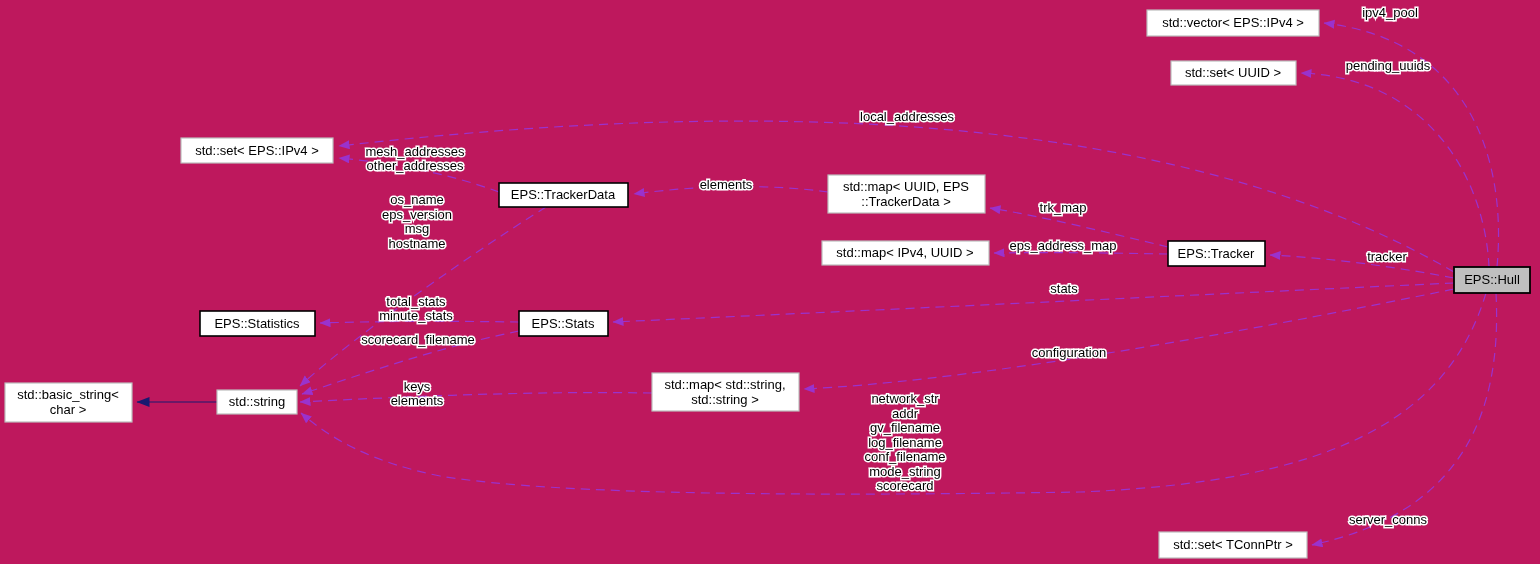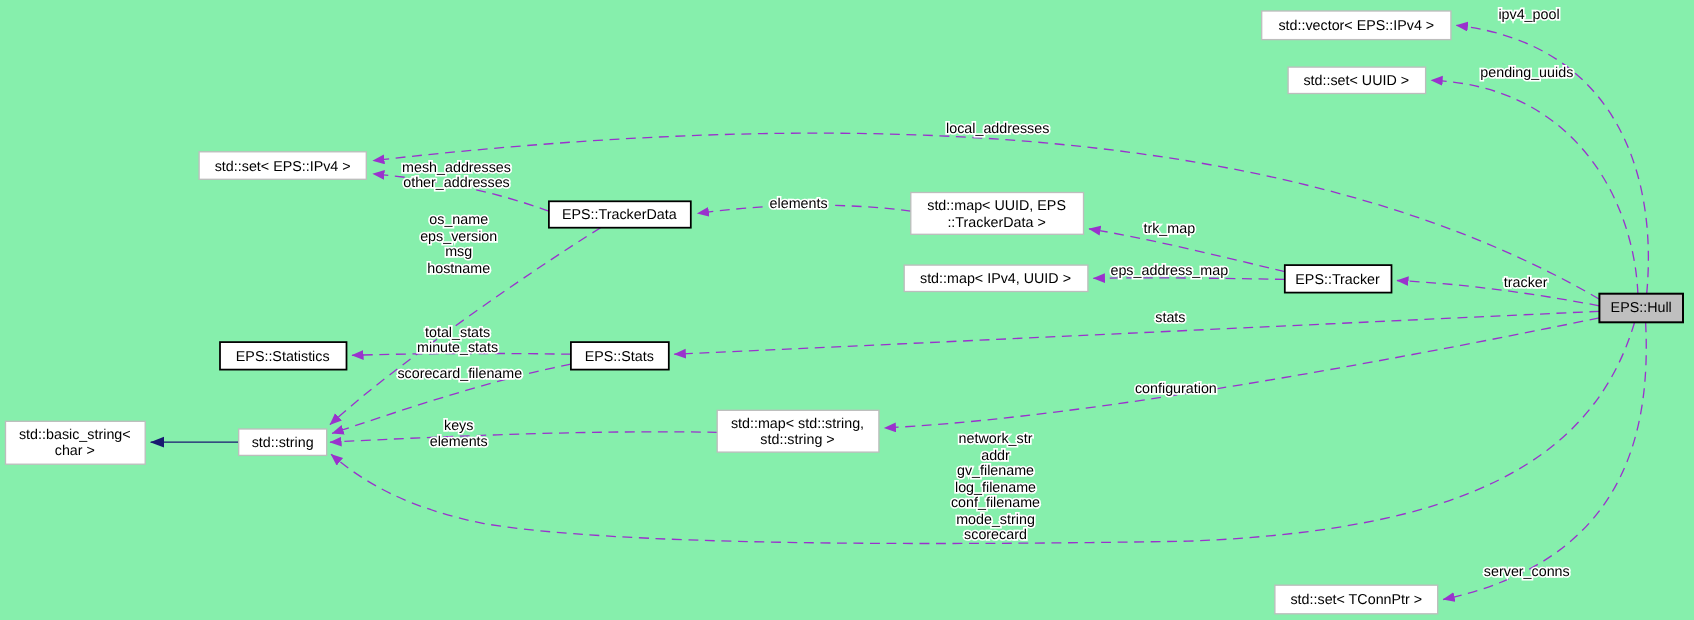--- a/index.html
+++ b/index.html
@@ -1,20 +1,20 @@
 <!DOCTYPE html>
 <html><head>
 <meta charset="utf-8">
 <style>
   html, body { margin: 0; padding: 0; background: #ffffff; }
   .canvas {
     position: relative;
     width: 1540px;
     height: 564px;
-    background: #86efac;
+    background: #be185d;
     font-family: "Liberation Sans", sans-serif;
   }
   svg text {
     font-family: "Liberation Sans", sans-serif;
     font-size: 13px;
     fill: #000000;
   }
   .edge-dashed {
     fill: none;
     stroke: #9a32cd;

